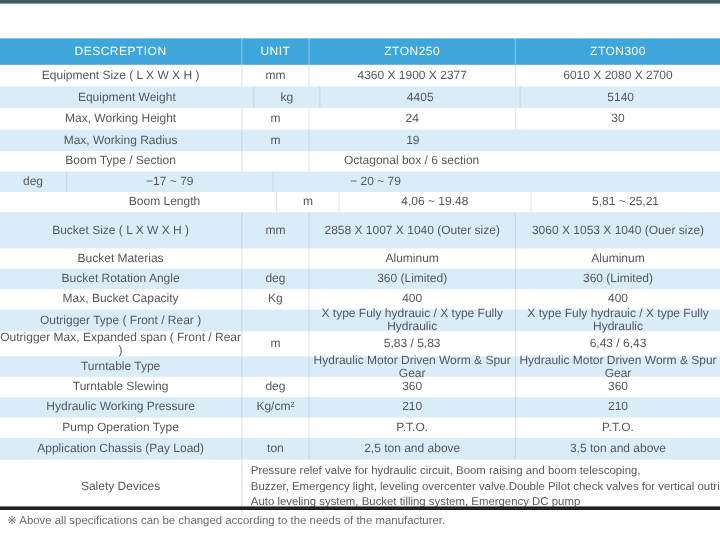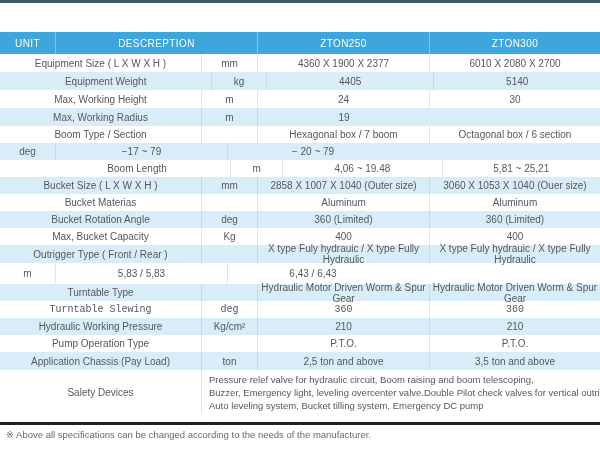--- a/index.html
+++ b/index.html
@@ -38,22 +38,22 @@
     font-size:9.5px;color:#67696b;
   }
 </style>
 </head>
 <body>
 
 <div class="top-rule"></div>
 
 <div class="spec-table">
   <div class="thead" id="thead">
+      <div class="cell" style="width: 202px;">DESCREPTION</div>
       <div class="cell" style="width: 56px;">UNIT</div>
-      <div class="cell" style="width: 202px;">DESCREPTION</div>
       <div class="cell" style="width: 172px;">ZTON250</div>
       <div class="cell" style="width: 170px;">ZTON300</div>
     </div>
   <div id="tbody">
       <div class="row" style="height: 18px;">
         <div class="cell" style="width: 202px;">Equipment Size ( L X W X H )</div>
         <div class="cell" style="width: 56px;">mm</div>
         <div class="cell" style="width: 172px;">4360 X 1900 X 2377</div>
         <div class="cell" style="width: 170px;">6010 X 2080 X 2700</div>
       </div>
@@ -70,35 +70,34 @@
         <div class="cell" style="width: 170px;">30</div>
       </div>
       <div class="row alt" style="height: 18px;">
         <div class="cell" style="width: 202px;">Max, Working Radius</div>
         <div class="cell" style="width: 56px;">m</div>
         <div class="cell" style="width: 172px;">19</div>
       </div>
       <div class="row" style="height: 17px;">
         <div class="cell" style="width: 202px;">Boom Type / Section</div>
         <div class="cell" style="width: 56px;"></div>
-        <div class="cell" style="width: 172px;">Hexagonal box / 7 boom</div>
         <div class="cell" style="width: 170px;">Octagonal box / 6 section</div>
       </div>
       <div class="row alt" style="height: 17px;">
         <div class="cell" style="width: 56px;">deg</div>
         <div class="cell" style="width: 172px;">−17 ~ 79</div>
         <div class="cell" style="width: 170px; text-align: center;">− 20 ~ 79</div>
       </div>
       <div class="row" style="height: 17px; padding-left: 44px;">
         <div class="cell" style="width: 202px;">Boom Length</div>
         <div class="cell" style="width: 56px;">m</div>
         <div class="cell" style="width: 172px; text-align: right;">4,06 ~ 19.48</div>
         <div class="cell" style="width: 170px;">5,81 ~ 25,21</div>
       </div>
-      <div class="row alt" style="height: 17px;">
+      <div class="row alt" style="height: 30px;">
         <div class="cell" style="width: 202px;">Bucket Size ( L X W X H )</div>
         <div class="cell" style="width: 56px;">mm</div>
         <div class="cell" style="width: 172px;">2858 X 1007 X 1040 (Outer size)</div>
         <div class="cell" style="width: 170px;">3060 X 1053 X 1040 (Ouer size)</div>
       </div>
       <div class="row" style="height: 17px;">
         <div class="cell" style="width: 202px;">Bucket Materias</div>
         <div class="cell" style="width: 56px;"></div>
         <div class="cell" style="width: 172px;">Aluminum</div>
         <div class="cell" style="width: 170px;">Aluminum</div>
@@ -115,31 +114,32 @@
         <div class="cell" style="width: 172px;">400</div>
         <div class="cell" style="width: 170px;">400</div>
       </div>
       <div class="row alt" style="height: 18px;">
         <div class="cell" style="width: 202px;">Outrigger Type ( Front / Rear )</div>
         <div class="cell" style="width: 56px;"></div>
         <div class="cell" style="width: 172px;">X type Fuly hydrauic / X type Fully Hydraulic</div>
         <div class="cell" style="width: 170px;">X type Fuly hydrauic / X type Fully Hydraulic</div>
       </div>
       <div class="row" style="height: 21px;">
+        <div class="cell" style="width: 202px;">Outrigger Max, Expanded span ( Front / Rear )</div>
         <div class="cell" style="width: 56px;">m</div>
         <div class="cell" style="width: 172px;">5,83 / 5,83</div>
         <div class="cell" style="width: 170px;">6,43 / 6,43</div>
       </div>
       <div class="row alt" style="height: 17px;">
         <div class="cell" style="width: 202px;">Turntable Type</div>
         <div class="cell" style="width: 56px;"></div>
         <div class="cell" style="width: 172px;">Hydraulic Motor Driven Worm &amp; Spur Gear</div>
         <div class="cell" style="width: 170px;">Hydraulic Motor Driven Worm &amp; Spur Gear</div>
       </div>
-      <div class="row" style="height: 17px; font-family: Liberation Mono, monospace;">
+      <div class="row" style="height: 17px;">
         <div class="cell" style="width: 202px;">Turntable Slewing</div>
         <div class="cell" style="width: 56px;">deg</div>
         <div class="cell" style="width: 172px;">360</div>
         <div class="cell" style="width: 170px;">360</div>
       </div>
       <div class="row alt" style="height: 17px;">
         <div class="cell" style="width: 202px;">Hydraulic Working Pressure</div>
         <div class="cell" style="width: 56px;">Kg/cm²</div>
         <div class="cell" style="width: 172px;">210</div>
         <div class="cell" style="width: 170px;">210</div>

